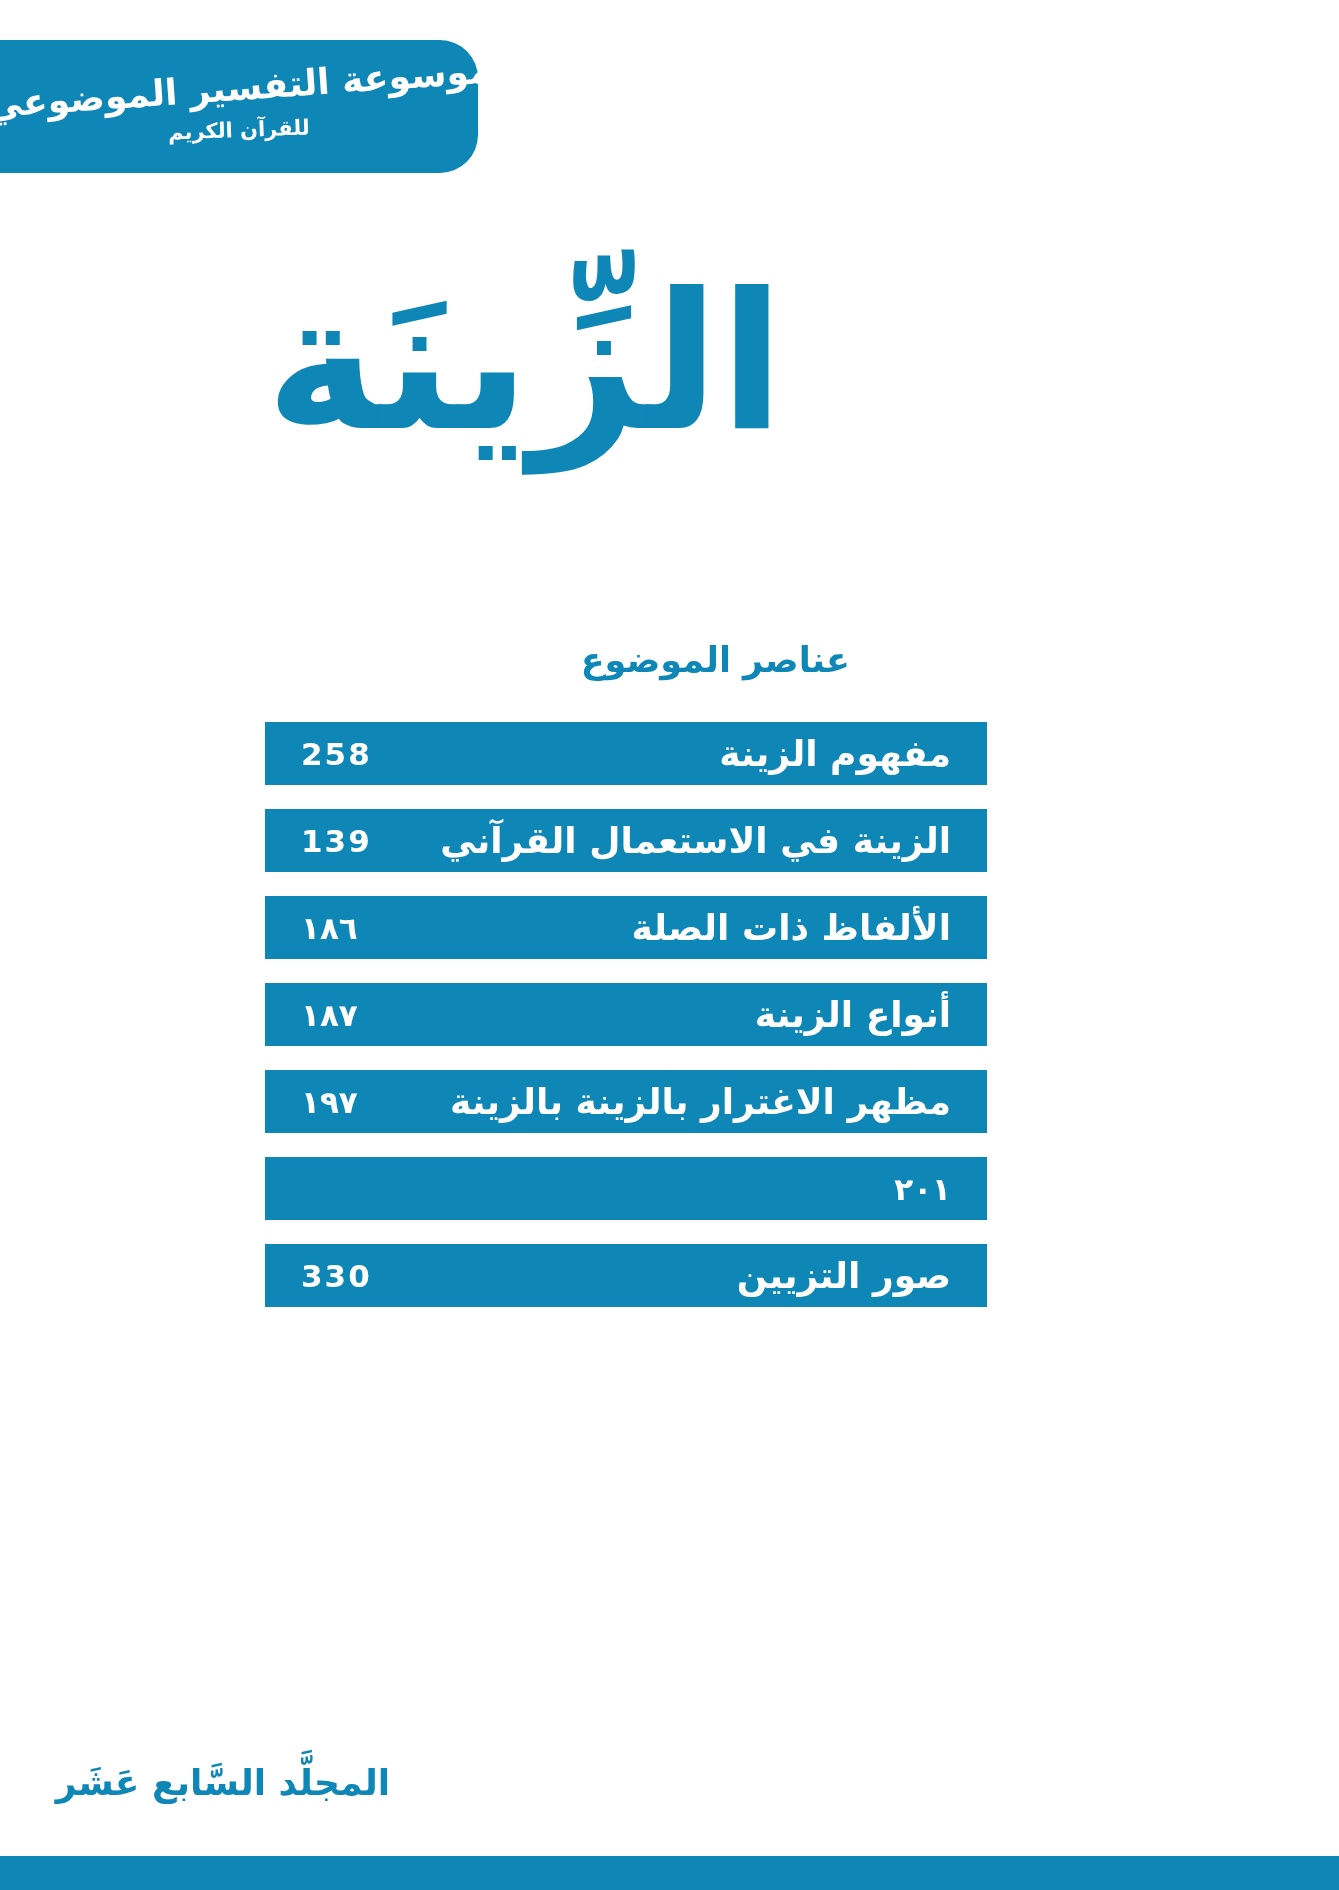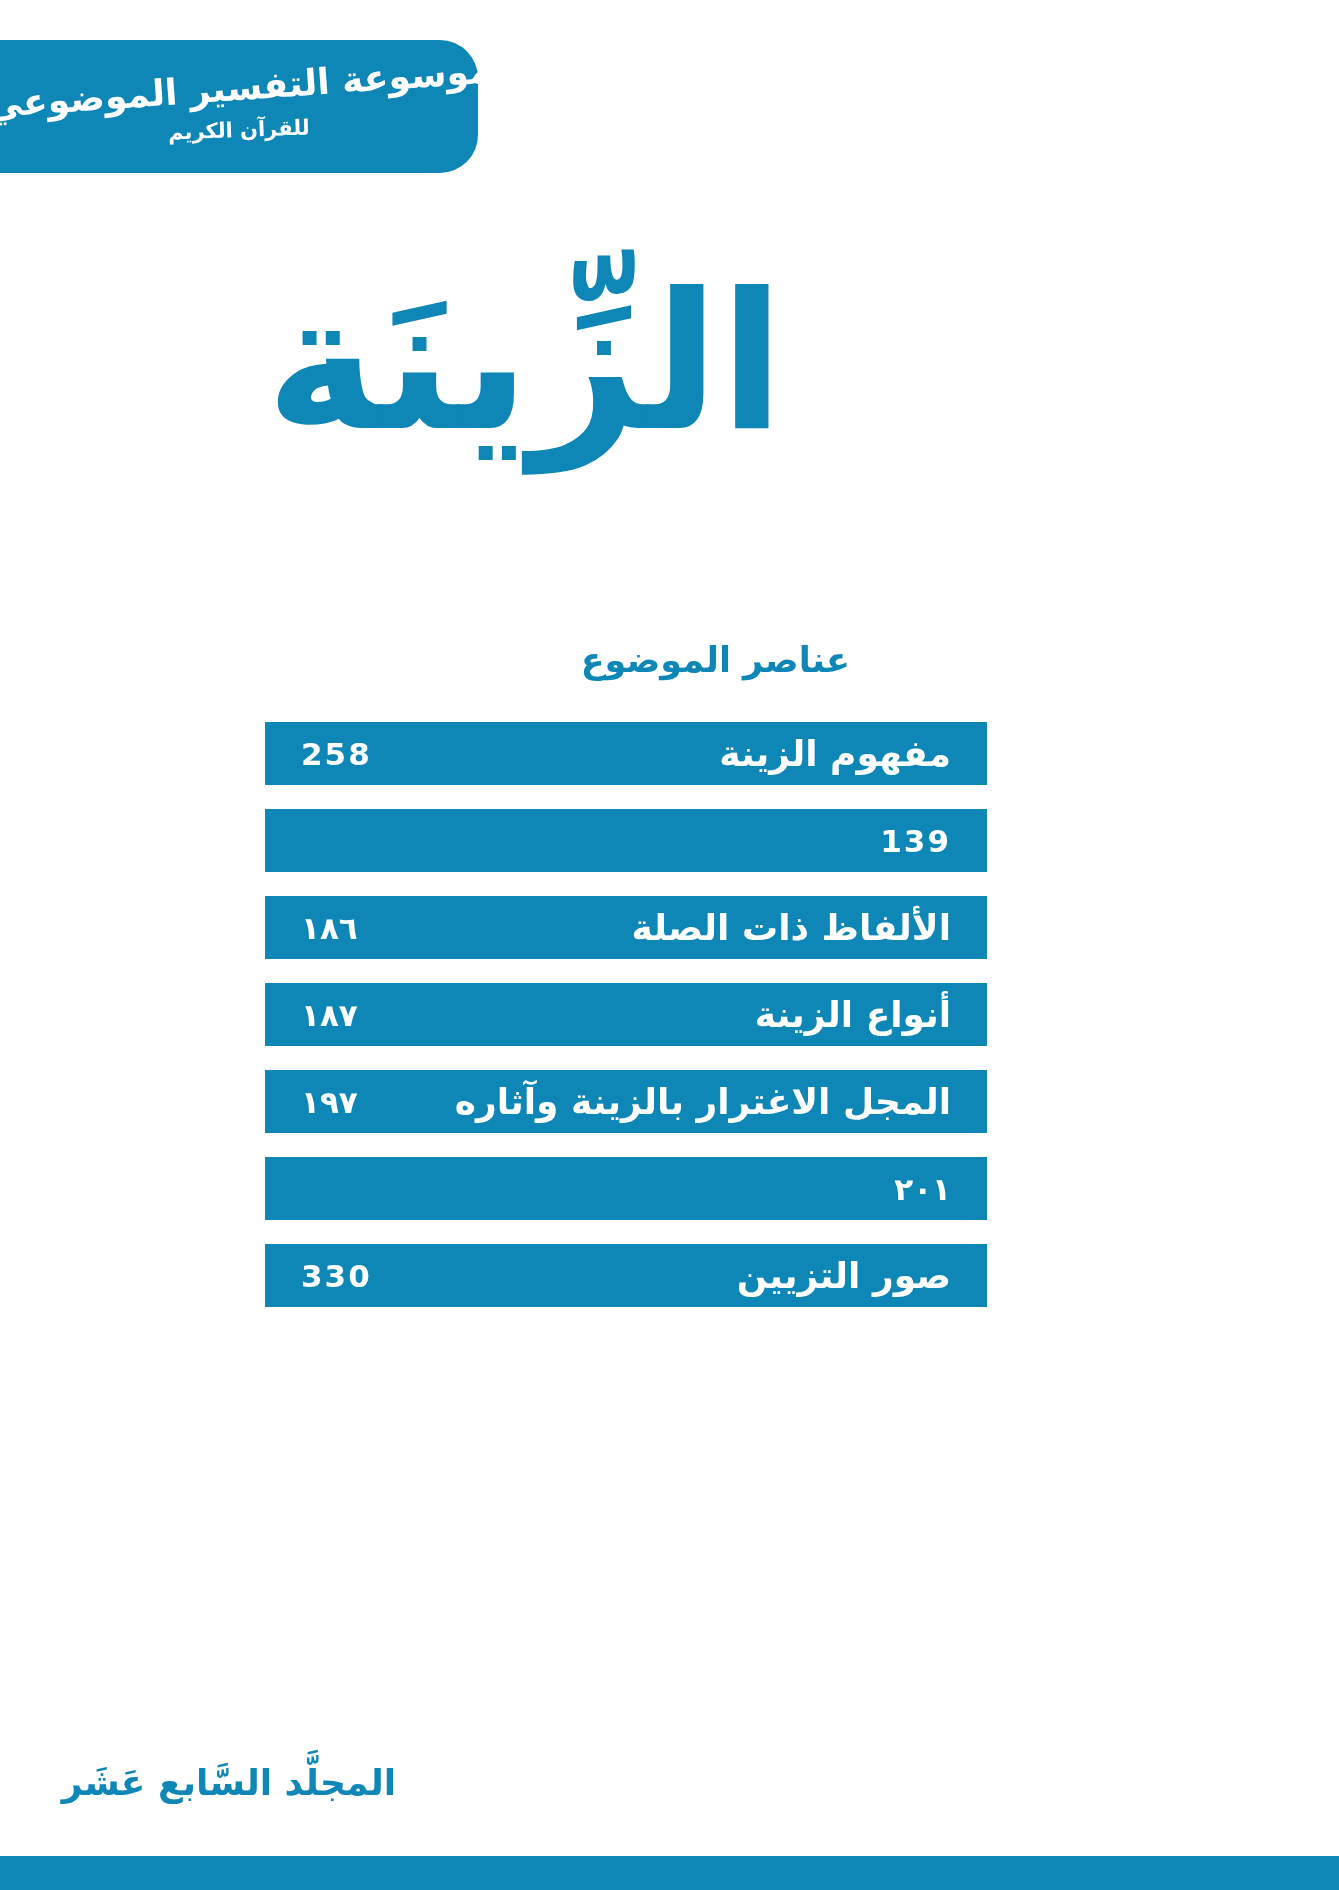--- a/index.html
+++ b/index.html
@@ -96,21 +96,21 @@
   .toc-page {
     font-size: 31px;
     font-weight: bold;
     letter-spacing: 2px;
   }
 
   
   .volume {
     position: absolute;
     top: 1762px;
-    left: 86px;
+    left: 80px;
     width: 310px;
     text-align: center;
     color: #0E86B6;
     font-size: 36px;
     font-weight: bold;
     white-space: nowrap;
   }
 
   
   .bottom-band {
@@ -133,32 +133,33 @@
 <div class="main-title" dir="rtl">الزِّينَة</div>
 
 <div class="subtitle" dir="rtl">عناصر الموضوع</div>
 
 <div class="toc">
   <div class="toc-row">
     <span class="toc-label">مفهوم الزينة</span>
     <span class="toc-page">258</span>
   </div>
   <div class="toc-row">
+    <span class="toc-label">الزينة في الاستعمال القرآني</span>
     <span class="toc-page">139</span>
   </div>
   <div class="toc-row">
     <span class="toc-label">الألفاظ ذات الصلة</span>
     <span class="toc-page">١٨٦</span>
   </div>
   <div class="toc-row">
     <span class="toc-label">أنواع الزينة</span>
     <span class="toc-page">١٨٧</span>
   </div>
   <div class="toc-row">
-    <span class="toc-label">المجل الاغترار بالزينة وآثاره</span>
+    <span class="toc-label">مظهر الاغترار بالزينة بالزينة</span>
     <span class="toc-page">١٩٧</span>
   </div>
   <div class="toc-row">
     <span class="toc-page">٢٠١</span>
   </div>
   <div class="toc-row">
     <span class="toc-label">صور التزيين</span>
     <span class="toc-page">330</span>
   </div>
 </div>

